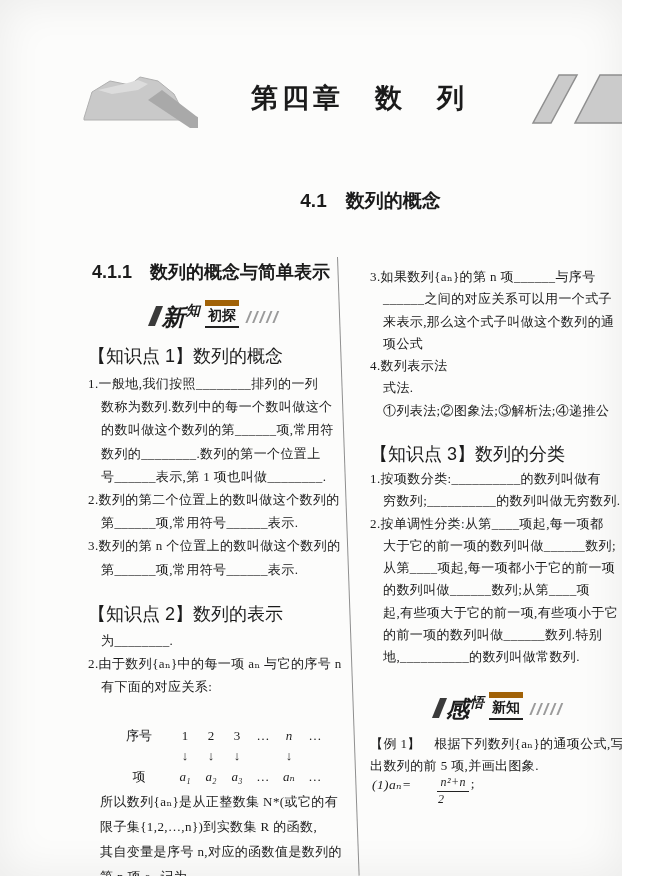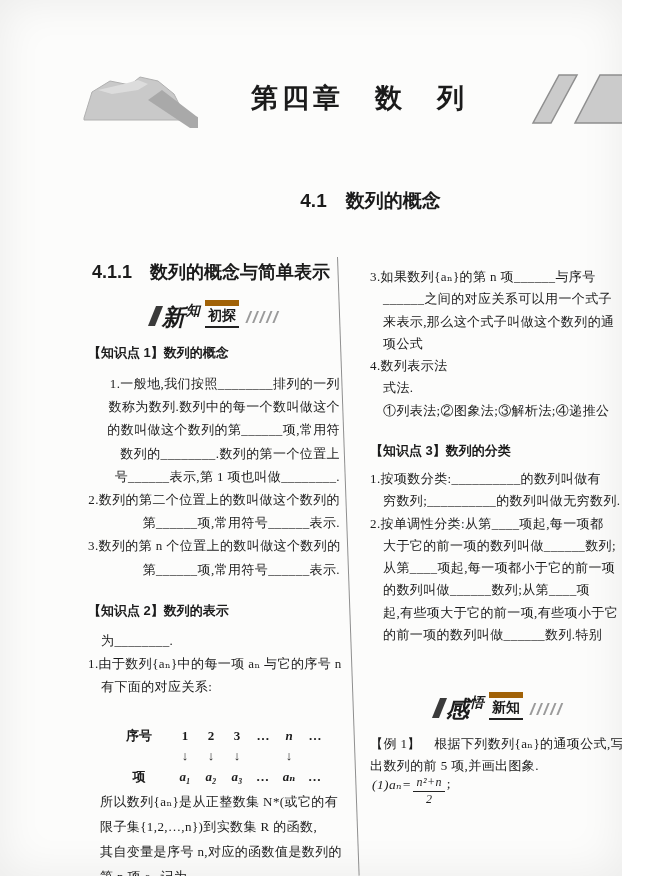--- a/index.html
+++ b/index.html
@@ -20,21 +20,21 @@
   }
   .section-title{
     top:188px;left:78px;width:585px;text-align:center;
     font-size:19px;font-weight:bold;
   }
   .subsection-title{
     top:260px;left:88px;width:246px;text-align:center;
     font-size:18px;font-weight:bold;white-space:nowrap;
   }
   .kp-heading{
-    font-size:13px;font-weight:bold;white-space:nowrap;
+    font-size:18px;font-weight:normal;white-space:nowrap;
     font-family:"Liberation Sans","DejaVu Sans",sans-serif;
   }
   .blk{position:absolute;}
   .ln{white-space:nowrap;font-size:13px;letter-spacing:0.4px;}
   .lh-l{line-height:23.2px;}
   .lh-r{line-height:22.3px;}
   .lh-p{line-height:25px;}
   .ind{padding-left:13px;}
   .ind2{padding-left:12px;}
   
@@ -43,29 +43,29 @@
   .logo-main{font-size:23px;font-weight:bold;font-style:italic;line-height:1;}
   .logo-sup{font-size:14px;font-weight:bold;font-style:italic;margin:0 0 12px 1px;line-height:1;}
   .logo-tag{font-size:14px;font-weight:bold;border-top:6px solid #a16207;border-bottom:2px solid #222;
             padding:1px 3px;margin:0 7px 1px 5px;line-height:1.25;white-space:nowrap;}
   .logo-slashes{color:#9a9a9a;font-weight:bold;font-style:italic;font-size:17px;letter-spacing:2px;margin-bottom:1px;}
   
   .divider{left:337px;top:257px;width:1px;height:619px;background:#8f8f8f;
            transform:rotate(-2deg);transform-origin:top center;}
   
   .tbl{width:250px;font-size:13px;}
-  .tbl-row{display:flex;line-height:21px;font-weight:bold;}
+  .tbl-row{display:flex;line-height:21px;}
   .tbl-label{width:84px;text-align:center;padding-left:18px;box-sizing:border-box;white-space:nowrap;}
   .tbl-cell{width:26px;text-align:center;}
   .r-terms .tbl-cell{font-style:italic;}
   
   .formula{display:flex;align-items:flex-start;font-size:13.5px;letter-spacing:0.4px;}
   .frac{display:inline-flex;flex-direction:column;align-items:center;font-size:12px;line-height:1.15;
         margin:0 2px;font-style:italic;}
-  .frac .num{border-bottom:1px solid #222;padding:0 3px 1px 3px;}
+  .frac .num{border-bottom:1px solid #222;padding:0 3px 1px 3px;margin-left:24px;}
   .frac .den{padding-top:1px;}
 </style>
 </head>
 <body>
 
 <div id="page">
 
   <svg class="abs" style="left:78px;top:68px;" width="120" height="60" viewBox="0 0 120 60">
     <polygon points="6,50 14,24 32,13 52,17 62,9 80,13 96,26 104,42 108,52 6,52" fill="#c9c9c9" stroke="#b0b0b0" stroke-width="1"></polygon>
     <polygon points="84,22 118,48 138,60 112,60 70,32" fill="#a9a9a9"></polygon>
@@ -85,37 +85,37 @@
   <div class="abs logo" style="left:152px;top:300px;">
     <div class="logo-bar"></div>
     <div class="logo-main">新</div>
     <div class="logo-sup">知</div>
     <div class="logo-tag">初探</div>
     <div class="logo-slashes">/////</div>
   </div>
 
   <div class="abs kp-heading" style="left:88px;top:344px;">【知识点 1】数列的概念</div>
 
-  <div class="blk" style="left:88px;top:372px;width:252px;text-align:right;">
+  <div class="blk" style="left:88px;top:372px;width:252px;">
     <div class="ln lh-l">1.一般地,我们按照________排列的一列</div>
     <div class="ln lh-l ind">数称为数列.数列中的每一个数叫做这个</div>
     <div class="ln lh-l ind">的数叫做这个数列的第______项,常用符</div>
     <div class="ln lh-l ind">数列的________.数列的第一个位置上</div>
     <div class="ln lh-l ind">号______表示,第 1 项也叫做________.</div>
     <div class="ln lh-l">2.数列的第二个位置上的数叫做这个数列的</div>
     <div class="ln lh-l ind">第______项,常用符号______表示.</div>
     <div class="ln lh-l">3.数列的第 n 个位置上的数叫做这个数列的</div>
     <div class="ln lh-l ind">第______项,常用符号______表示.</div>
   </div>
 
   <div class="abs kp-heading" style="left:88px;top:602px;">【知识点 2】数列的表示</div>
 
   <div class="blk" style="left:88px;top:629px;width:252px;">
     <div class="ln lh-l ind">为________.</div>
-    <div class="ln lh-l">1.由于数列{aₙ}中的每一项 aₙ 与它的序号 n</div>
+    <div class="ln lh-l">2.由于数列{aₙ}中的每一项 aₙ 与它的序号 n</div>
     <div class="ln lh-l ind">有下面的对应关系:</div>
   </div>
 
   <div class="blk tbl" style="left:88px;top:725px;">
     <div class="tbl-row">
       <div class="tbl-label">序号</div>
       <div class="tbl-cell">1</div>
       <div class="tbl-cell">2</div>
       <div class="tbl-cell">3</div>
       <div class="tbl-cell">…</div>
@@ -163,20 +163,21 @@
 
   <div class="blk" style="left:370px;top:468px;width:228px;">
     <div class="ln lh-r">1.按项数分类:__________的数列叫做有</div>
     <div class="ln lh-r ind">穷数列;__________的数列叫做无穷数列.</div>
     <div class="ln lh-r">2.按单调性分类:从第____项起,每一项都</div>
     <div class="ln lh-r ind">大于它的前一项的数列叫做______数列;</div>
     <div class="ln lh-r ind">从第____项起,每一项都小于它的前一项</div>
     <div class="ln lh-r ind">的数列叫做______数列;从第____项</div>
     <div class="ln lh-r ind">起,有些项大于它的前一项,有些项小于它</div>
     <div class="ln lh-r ind">的前一项的数列叫做______数列.特别</div>
+    <div class="ln lh-r ind">地,__________的数列叫做常数列.</div>
   </div>
 
   <div class="abs logo" style="left:436px;top:692px;">
     <div class="logo-bar"></div>
     <div class="logo-main">感</div>
     <div class="logo-sup">悟</div>
     <div class="logo-tag">新知</div>
     <div class="logo-slashes">/////</div>
   </div>
 

